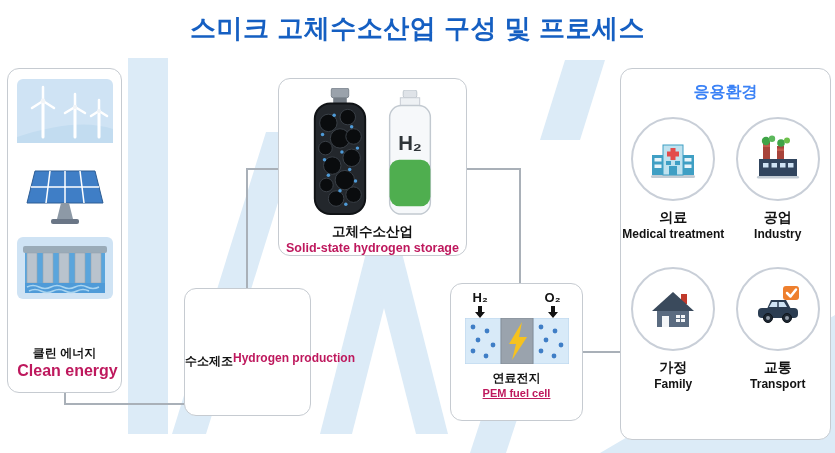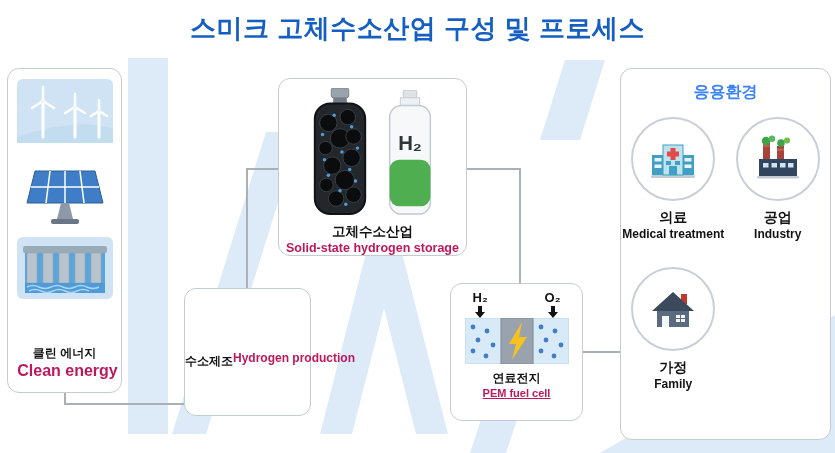--- a/index.html
+++ b/index.html
@@ -319,17 +319,35 @@
             <g stroke="#5a6b80" stroke-width="1">
               <line x1="31.5" y1="30" x2="31.5" y2="37"></line>
               <line x1="27" y1="33.5" x2="36" y2="33.5"></line>
             </g>
           </svg>
         </div>
         <div class="app-ko">가정</div>
         <div class="app-en">Family</div>
       </div>
 
+      <div class="app-item">
+        <div class="app-circle">
+          <svg width="48" height="48" viewBox="0 0 48 48">
+            <polygon points="13,24 17,15 32,15 37,24" fill="#2b3d52"></polygon>
+            <polygon points="18,17 30,17 33,22 15,22" fill="#cfe3f4"></polygon>
+            <line x1="24" y1="17" x2="24" y2="22" stroke="#2b3d52" stroke-width="1.5"></line>
+            <rect x="4" y="23" width="40" height="10" rx="4" fill="#2b3d52"></rect>
+            <circle cx="14" cy="33" r="4.5" fill="#1c2631" stroke="#0e141b"></circle>
+            <circle cx="14" cy="33" r="2" fill="#8e99a5"></circle>
+            <circle cx="33" cy="33" r="4.5" fill="#1c2631" stroke="#0e141b"></circle>
+            <circle cx="33" cy="33" r="2" fill="#8e99a5"></circle>
+            <rect x="29" y="1" width="16" height="14" rx="3" fill="#ee7f2d"></rect>
+            <path d="M33,8 L36.5,11.5 L42,4.5" stroke="#ffffff" stroke-width="2.5" fill="none" stroke-linecap="round" stroke-linejoin="round"></path>
+          </svg>
+        </div>
+        <div class="app-ko">교통</div>
+        <div class="app-en">Transport</div>
+      </div>
 
     </div>
   </div>
 
 </div>
 
 </body></html>

